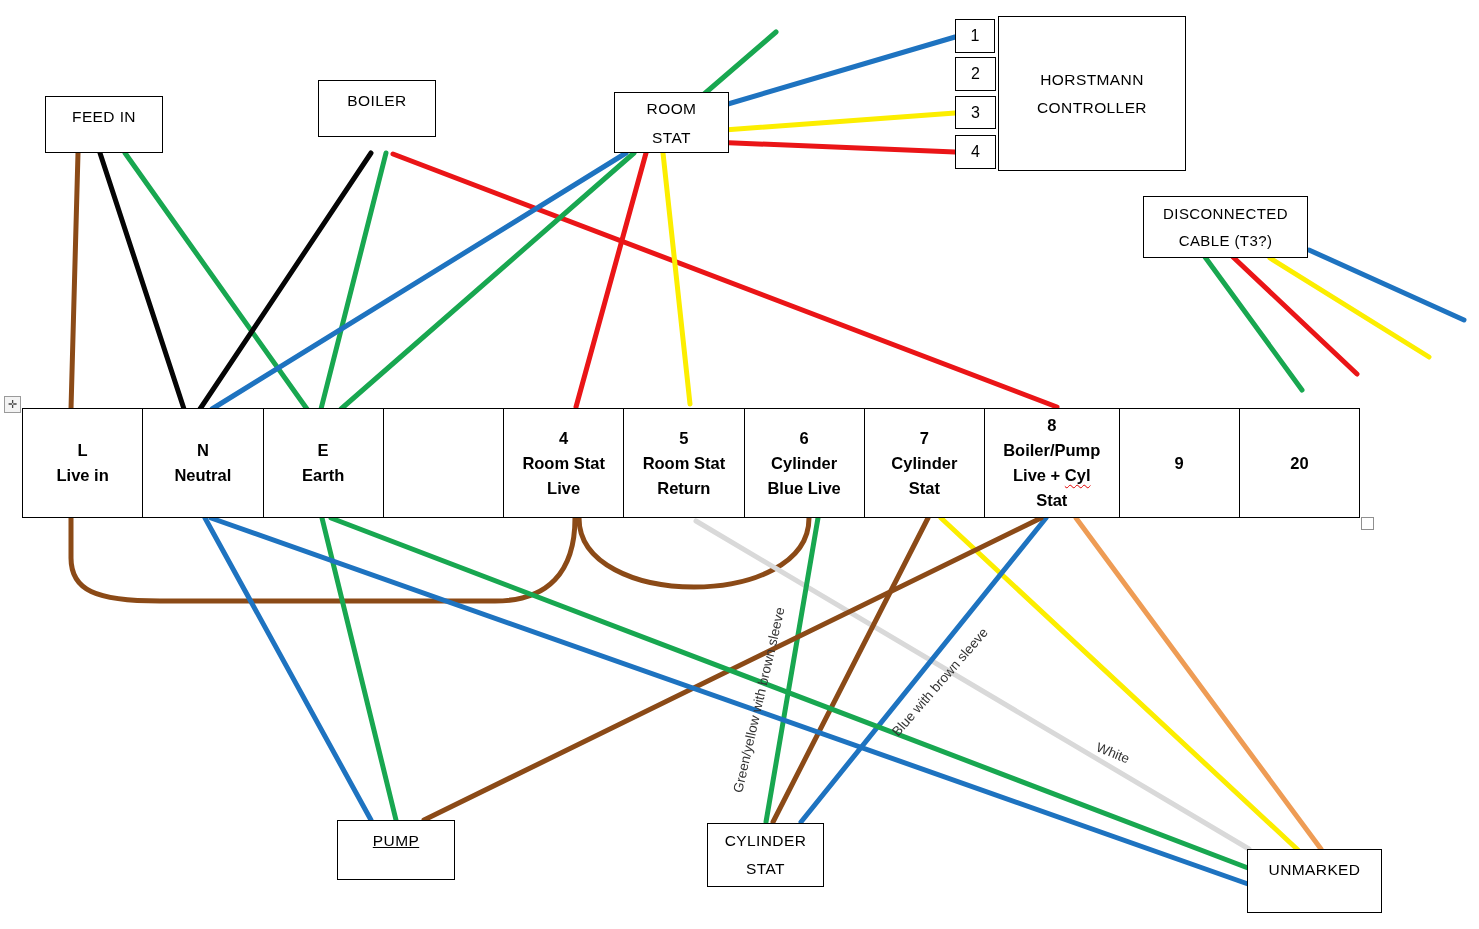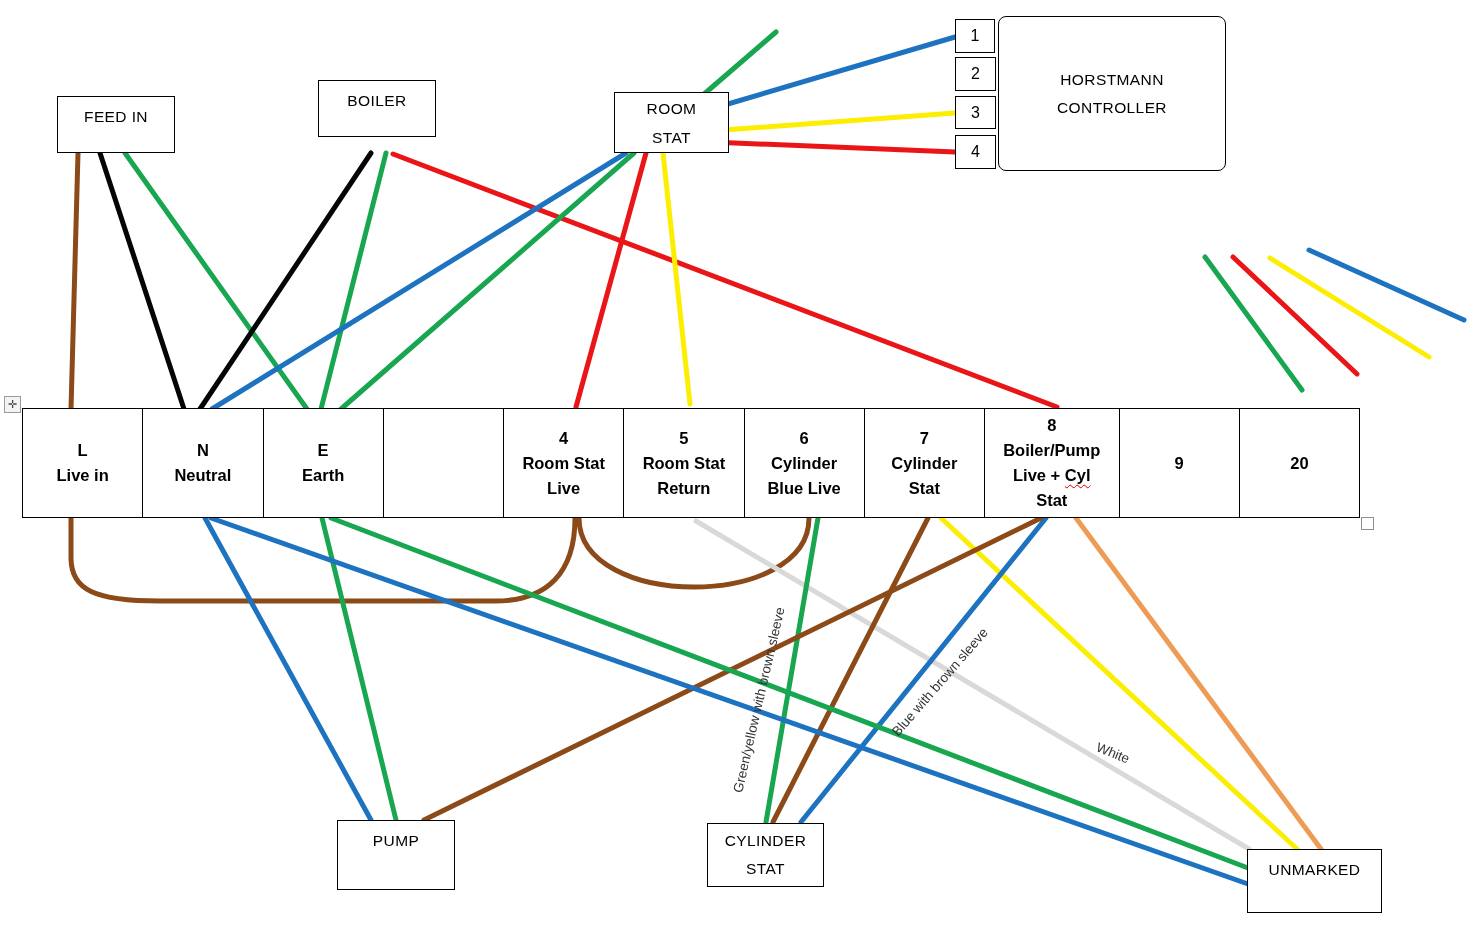--- a/index.html
+++ b/index.html
@@ -75,21 +75,21 @@
       <path d="M941,518 L1298,850" stroke="#FCEE00" stroke-width="5" fill="none" stroke-linecap="round"></path>
       <path d="M1046,518 L801,822" stroke="#1E73C0" stroke-width="5" fill="none" stroke-linecap="round"></path>
       <path d="M1041,518 L424,820" stroke="#8B4A17" stroke-width="5" fill="none" stroke-linecap="round"></path>
       <path d="M1076,518 L1321,849" stroke="#EE9C55" stroke-width="5" fill="none" stroke-linecap="round"></path>
       <path d="M205,518 L371,820" stroke="#1E73C0" stroke-width="5" fill="none" stroke-linecap="round"></path>
       <path d="M322,518 L396,820" stroke="#18A750" stroke-width="5" fill="none" stroke-linecap="round"></path>
       <path d="M211,518 L1248,884" stroke="#1E73C0" stroke-width="5" fill="none" stroke-linecap="round"></path>
       <path d="M331,518 L1248,868" stroke="#18A750" stroke-width="5" fill="none" stroke-linecap="round"></path>
     </svg>
 
-  <div class="box top-align" style="left:45px;top:96px;width:118px;height:57px;margin-left:12px;">
+  <div class="box top-align" style="left:45px;top:96px;width:118px;height:57px;">
     <span>FEED IN</span>
   </div>
 
   <div class="box top-align" style="left:318px;top:80px;width:118px;height:57px;">
     <span>BOILER</span>
   </div>
 
   <div class="box center-align" style="left:614px;top:92px;width:115px;height:61px;line-height:29px;">
     <span>ROOM</span>
     <span>STAT</span>
@@ -101,25 +101,29 @@
   <div class="term" style="left:955px;top:57px;width:41px;height:34px;">
     <span>2</span>
   </div>
   <div class="term" style="left:955px;top:96px;width:41px;height:33px;">
     <span>3</span>
   </div>
   <div class="term" style="left:955px;top:135px;width:41px;height:34px;">
     <span>4</span>
   </div>
 
-  <div class="box center-align" style="left:998px;top:16px;width:228px;height:155px;line-height:28px;border-radius:8px;">
+  <div class="box center-align" style="left:998px;top:16px;width:188px;height:155px;line-height:28px;">
     <span>HORSTMANN</span>
     <span>CONTROLLER</span>
   </div>
 
+  <div class="box center-align" style="left:1143px;top:196px;width:165px;height:62px;line-height:27px;font-size:15px;">
+    <span>DISCONNECTED</span>
+    <span>CABLE (T3?)</span>
+  </div>
 
   <div id="strip">
     <div class="cell">
       <span class="cl">L</span>
       <span class="cl">Live in</span>
     </div>
     <div class="cell">
       <span class="cl">N</span>
       <span class="cl">Neutral</span>
     </div>
@@ -162,21 +166,21 @@
     <div class="cell">
       <span class="cl">20</span>
     </div>
   </div>
 
   <div id="move-handle">
     <span>✛</span>
   </div>
   <div id="resize-handle"></div>
 
-  <div class="box top-align" style="left:337px;top:820px;width:118px;height:70px;">
+  <div class="box top-align" style="left:337px;top:820px;width:118px;height:60px;text-decoration:underline;">
     <span>PUMP</span>
   </div>
 
   <div class="box center-align" style="left:707px;top:823px;width:117px;height:64px;line-height:28px;">
     <span>CYLINDER</span>
     <span>STAT</span>
   </div>
 
   <div class="box top-align" style="left:1247px;top:849px;width:135px;height:64px;">
     <span>UNMARKED</span>

